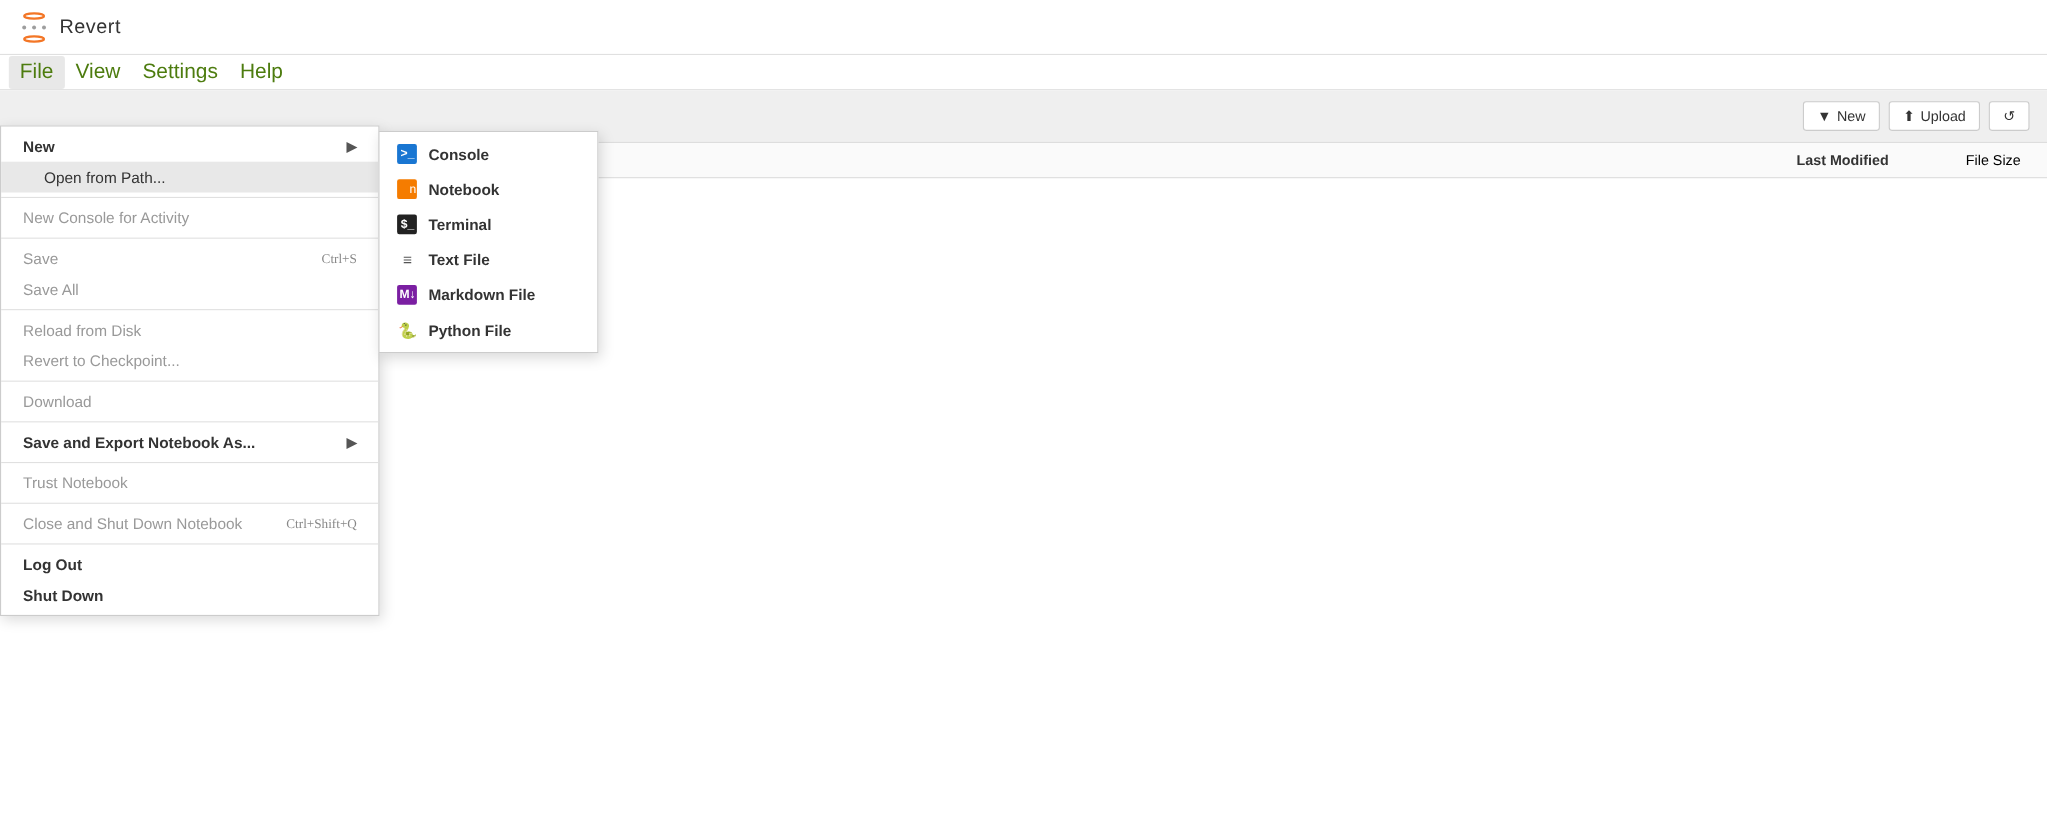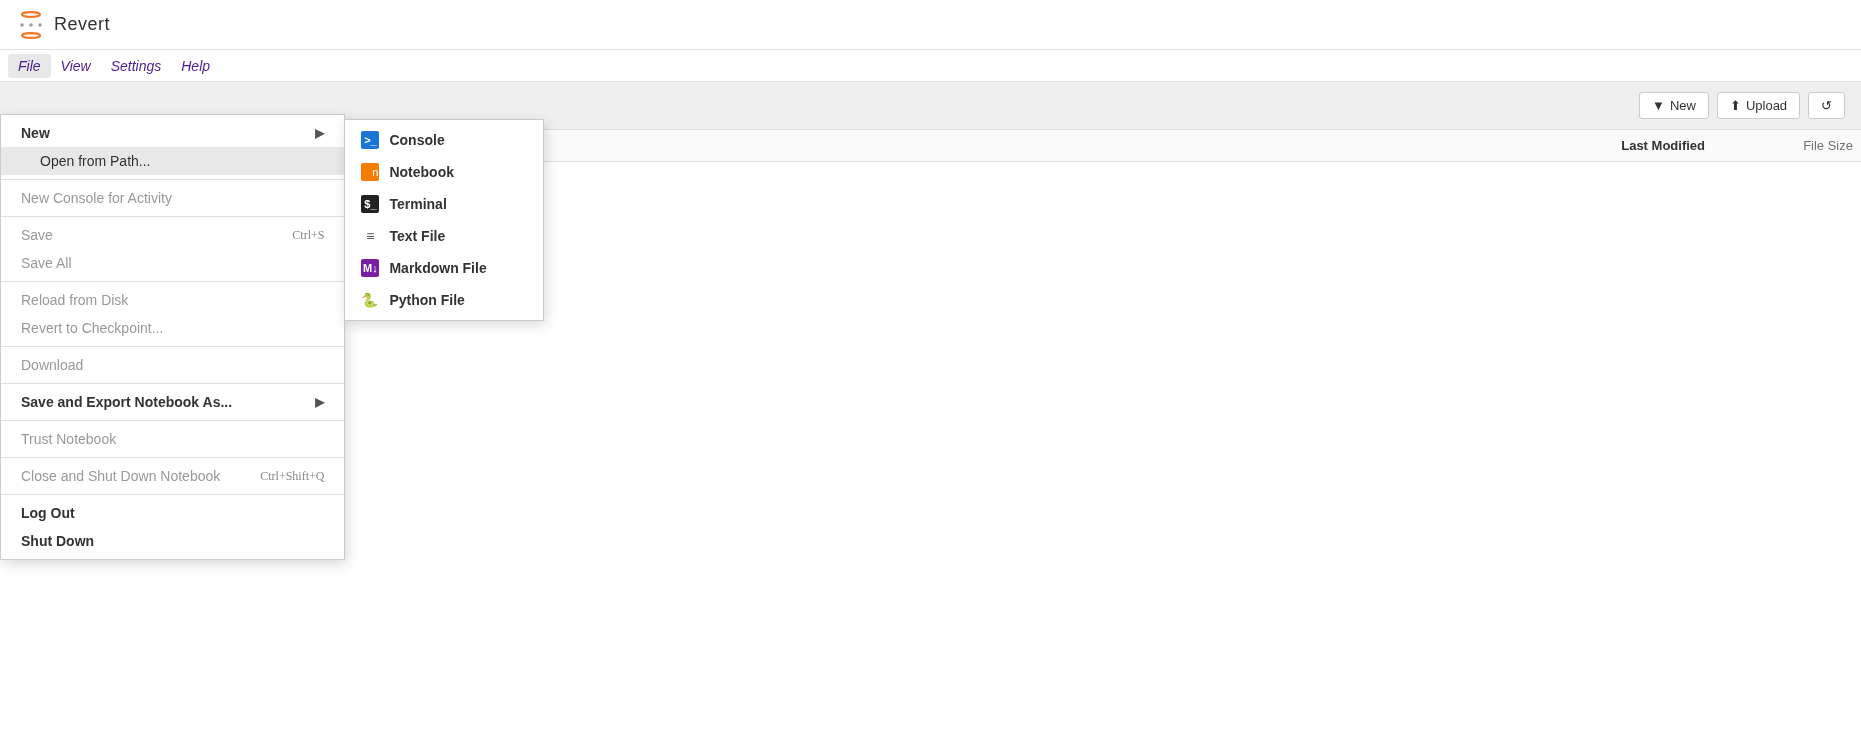--- a/index.html
+++ b/index.html
@@ -44,24 +44,23 @@
       border-bottom: 1px solid #e0e0e0;
       padding: 0 8px;
       display: flex;
       align-items: center;
       height: 32px;
     }
     .menu-item {
       padding: 4px 10px;
       cursor: pointer;
       border-radius: 3px;
-      font-size: 14px;
-      color: #4c1d95;
+      font-size: 19px;
+      color: #4d7c0f;
       position: relative;
-      font-style: italic;
     }
     .menu-item.active {
       background: #e8e8e8;
     }
 
     
     #main {
       display: flex;
       height: calc(744px - 82px);
       position: relative;
@@ -96,21 +95,21 @@
       display: flex;
       align-items: center;
       gap: 5px;
       color: #333;
     }
 
     
     #fb-list-header {
       display: flex;
       align-items: center;
-      padding: 8px 8px;
+      padding: 8px 24px;
       border-bottom: 1px solid #ddd;
       background: #fafafa;
     }
     #fb-list-header .col-name {
       flex: 1;
       display: flex;
       align-items: center;
       gap: 4px;
       font-size: 13px;
       color: #555;
@@ -118,23 +117,22 @@
     #fb-list-header .col-modified {
       width: 200px;
       font-size: 13px;
       font-weight: 600;
       color: #333;
       text-align: right;
     }
     #fb-list-header .col-size {
       width: 120px;
       font-size: 13px;
-      color: #737373;
+      color: #000000;
       text-align: right;
-      margin-left: 28px;
     }
 
     
     #file-menu-dropdown {
       position: absolute;
       top: 32px;
       left: 0;
       background: #fff;
       border: 1px solid #ccc;
       box-shadow: 2px 4px 12px rgba(0,0,0,0.15);

